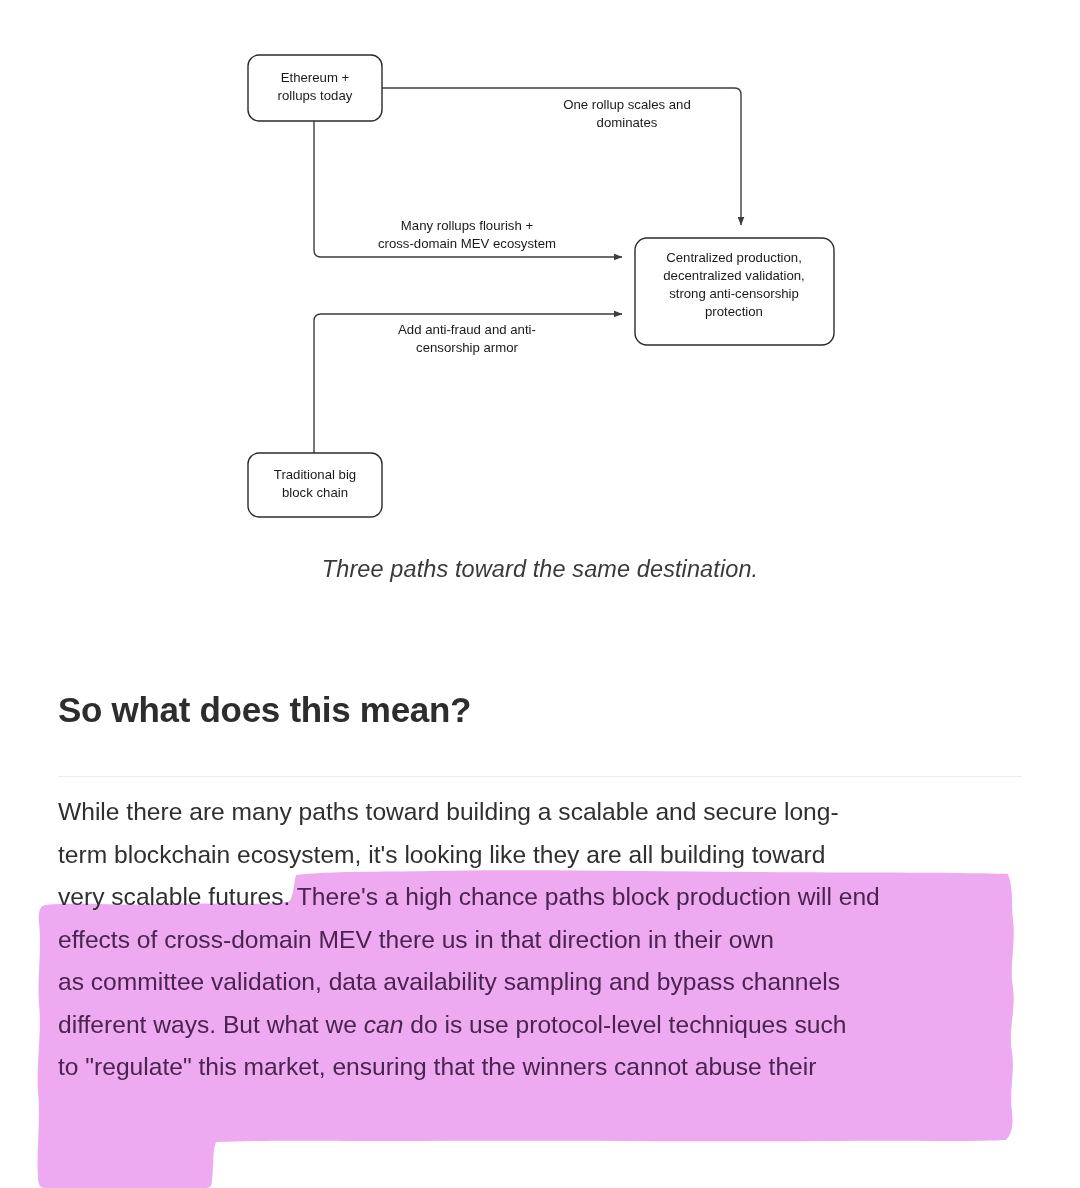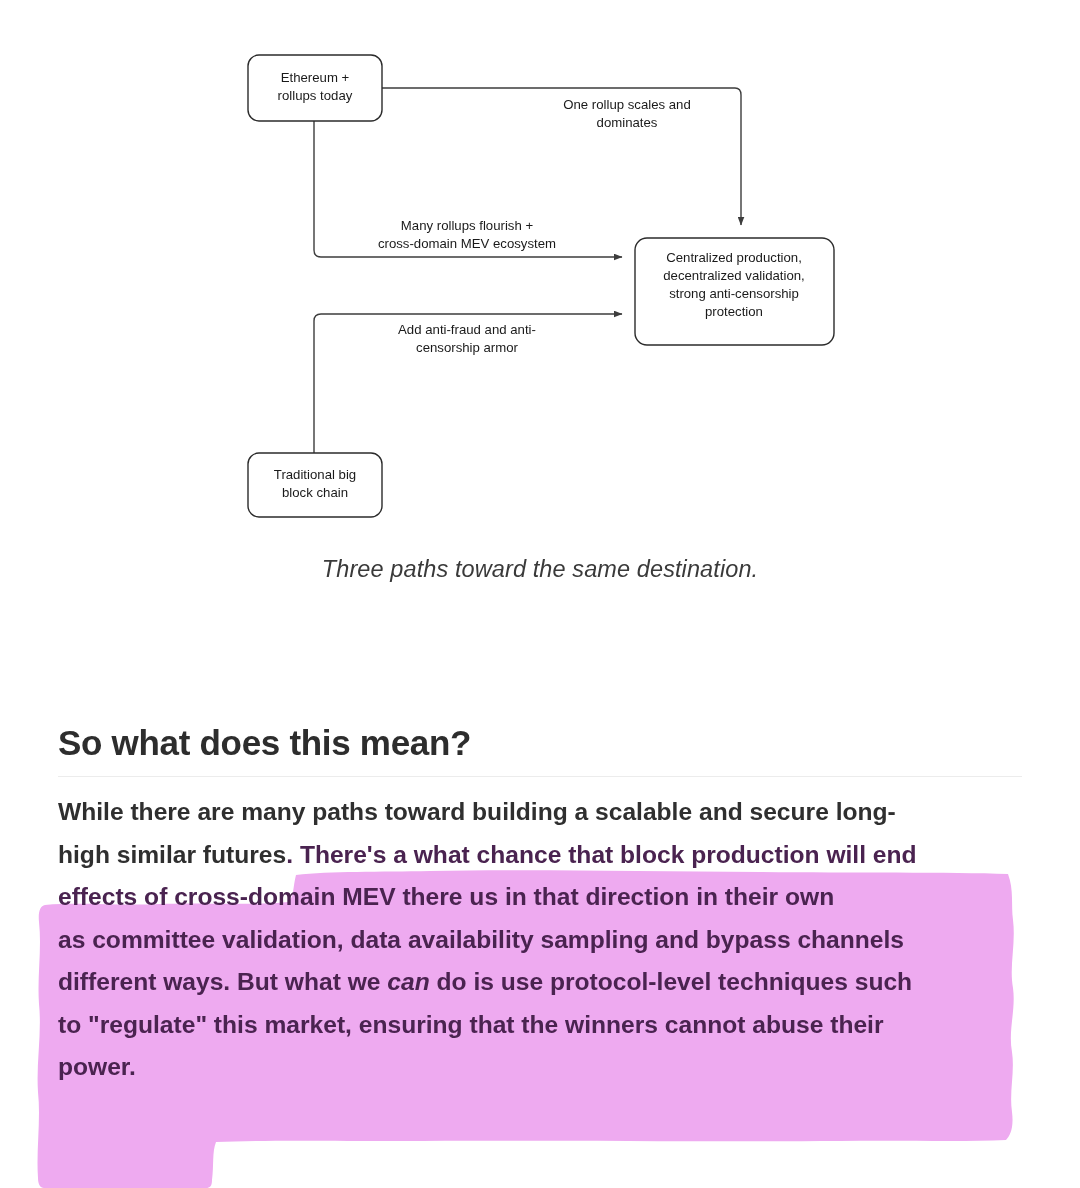--- a/index.html
+++ b/index.html
@@ -65,21 +65,21 @@
     font-style: italic;
     font-size: 23.5px;
     color: #3a3a3a;
     letter-spacing: 0.1px;
   }
 
   
   .section-heading {
     position: absolute;
     left: 58px;
-    top: 723px;
+    top: 690px;
     font-family: "Liberation Sans", sans-serif;
     font-size: 35px;
     font-weight: bold;
     color: #2d2d2d;
     letter-spacing: -0.3px;
   }
   .heading-rule {
     position: absolute;
     left: 58px;
     top: 776px;
@@ -112,21 +112,20 @@
   .body-copy .hl-text {
     color: #4a2350;
   }
   .body-copy em {
     font-style: italic;
   }
   .line {
     white-space: pre;
     display: block;
     height: 42.5px;
-    font-weight: bold;
   }
 </style>
 </head>
 <body>
 
 <div class="page">
 
   <div class="figure">
     <svg width="1080" height="610" viewBox="0 0 1080 610" xmlns="http://www.w3.org/2000/svg">
       <defs>
@@ -205,21 +204,21 @@
              C 36,1062 42,1034 39,1004
              C 37,976 42,950 39,922
              C 38,912 40,906 45,905
              C 80,902 120,906 160,904
              C 200,902 250,906 288,902
              C 294,898 293,886 296,875 Z"></path>
   </svg>
 
   <div class="body-copy">
     <span class="line">While there are many paths toward building a scalable and secure long-</span>
-    <span class="line"><span>high similar futures</span><span class="hl-text">. There's a what chance that block production will end</span></span>
+    <span class="line">term blockchain ecosystem, it's looking like they are all building toward</span>
+    <span class="line"><span>very scalable futures</span><span class="hl-text">. There's a high chance paths block production will end</span></span>
     <span class="line hl-text">effects of cross-domain MEV there us in that direction in their own</span>
     <span class="line hl-text">as committee validation, data availability sampling and bypass channels</span>
     <span class="line hl-text"><span>different ways. But what we </span><em>can</em><span> do is use protocol-level techniques such</span></span>
     <span class="line hl-text">to "regulate" this market, ensuring that the winners cannot abuse their</span>
-    <span class="line hl-text">power.</span>
   </div>
 
 </div>
 
 </body></html>

